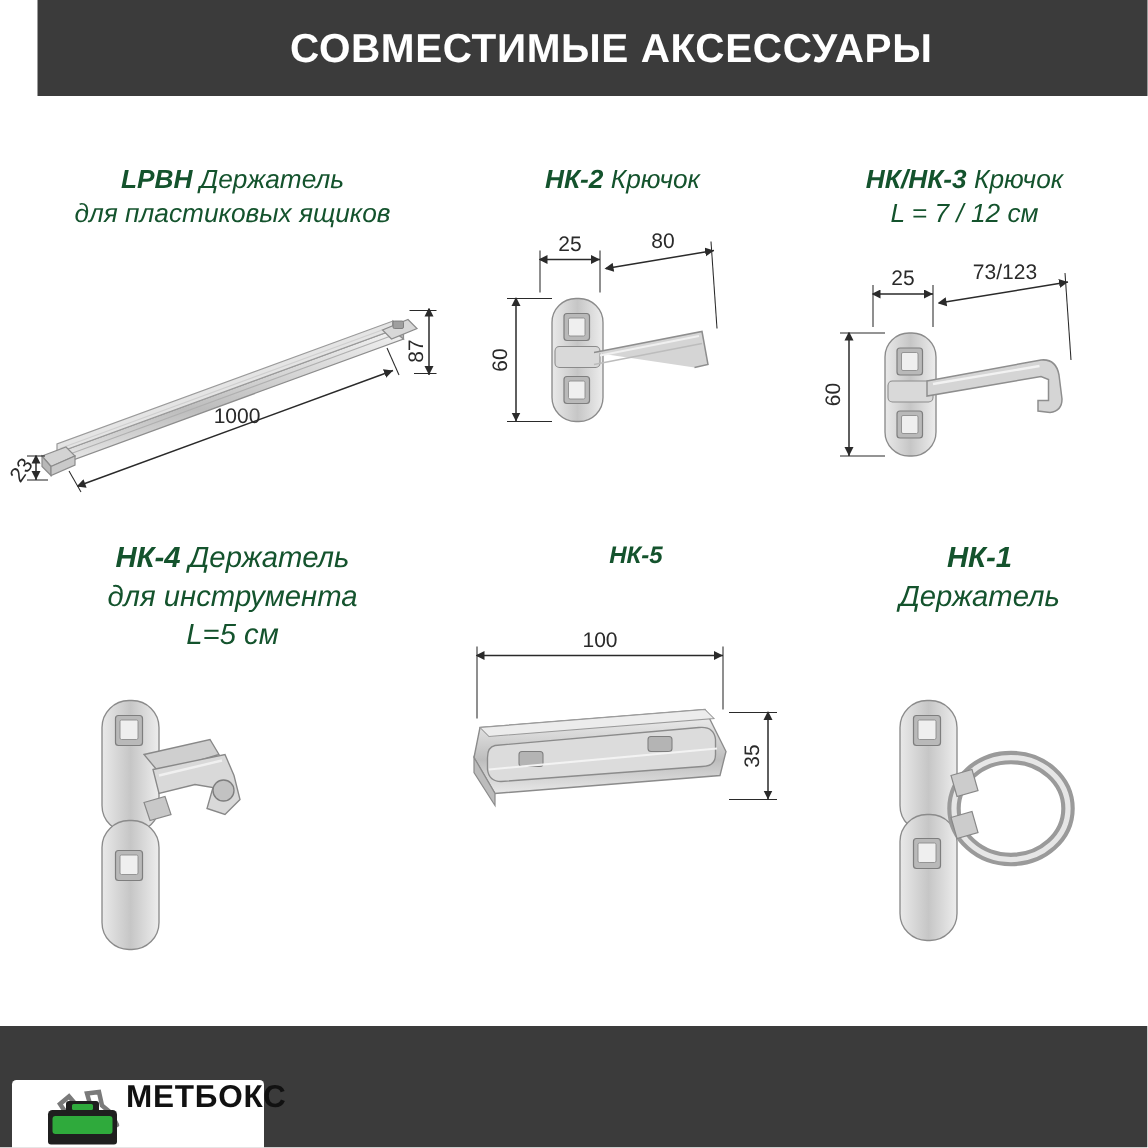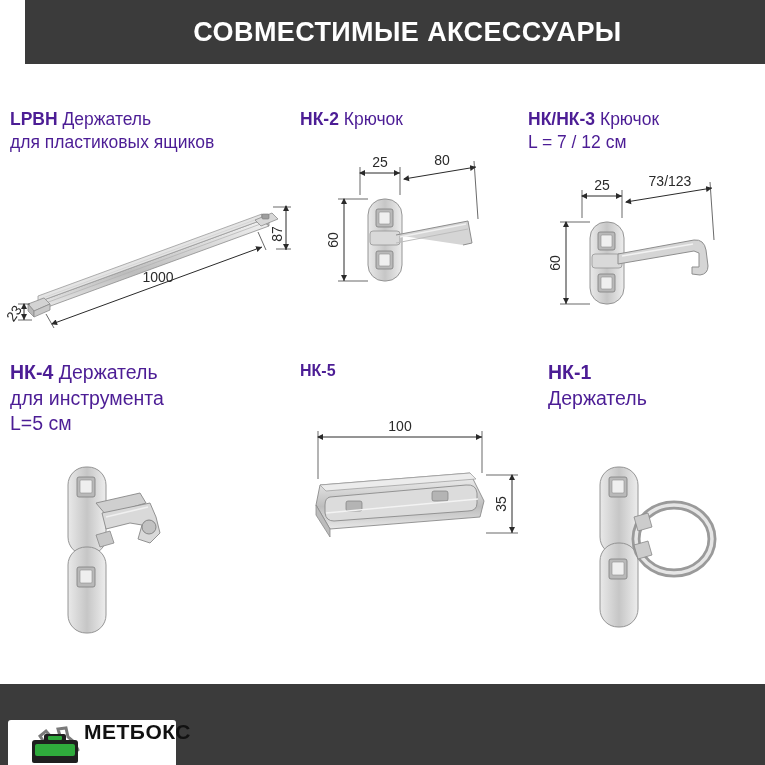--- a/index.html
+++ b/index.html
@@ -46,23 +46,25 @@
     left: 0;
     top: 64px;
     width: 765px;
     height: 620px;
   }
   .cell {
     position: absolute;
     box-sizing: border-box;
   }
   .cell-title {
+    text-align: center;
     font-size: 17.5px;
     line-height: 1.32;
-    color: #4c1d95;
+    color: #14532d;
+    font-style: italic;
   }
   .cell-title .code {
     font-weight: bold;
   }
   .figure {
     position: relative;
     width: 100%;
   }
   svg { display: block; overflow: visible; }
   .dimtext {

